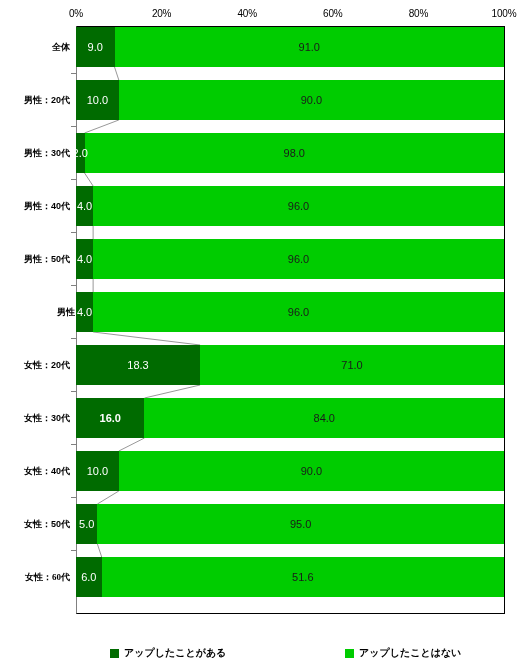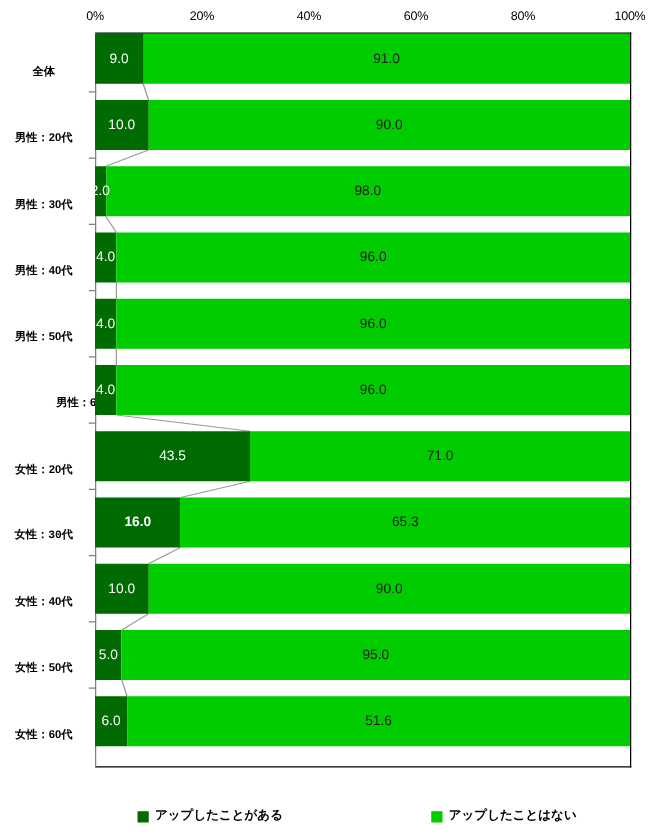--- a/index.html
+++ b/index.html
@@ -73,25 +73,25 @@
 
   
   .row {
     position: absolute;
     left: 0;
     height: 40px;
   }
   .row-label {
     position: absolute;
     right: 518px;
-    top: 10px;
+    top: 0;
     width: 70px;
     height: 40px;
     line-height: 40px;
-    text-align: center;
+    text-align: right;
     font-size: 9px;
     font-weight: bold;
     color: #000;
     white-space: nowrap;
     letter-spacing: 0px;
   }
   .seg {
     position: absolute;
     top: 0;
     height: 40px;
@@ -240,46 +240,46 @@
         <div class="row-label" style="right: auto; left: 0px; width: 70px; padding-left: 33px;">男性：60代</div>
         <div class="seg seg-a" style="left: 76px; width: 17.12px; background: rgb(0, 107, 0);"></div>
         <div class="seg seg-b" style="left: 93.12px; width: 410.88px; background: rgb(0, 204, 0);"></div>
         <div class="seg-val val-a" style="left: 54.56px; width: 60px;">4.0</div>
         <div class="seg-val val-b" style="left: 268.56px; width: 60px;">96.0</div>
       </div>
       <div class="row" style="top: 345px; left: 0px; width: 518px;">
         <div class="row-label" style="right: auto; left: 0px; width: 70px;">女性：20代</div>
         <div class="seg seg-a" style="left: 76px; width: 124.12px; background: rgb(0, 107, 0);"></div>
         <div class="seg seg-b" style="left: 200.12px; width: 303.88px; background: rgb(0, 204, 0);"></div>
-        <div class="seg-val val-a" style="left: 108.06px; width: 60px;">43.5</div>
+        <div class="seg-val val-a" style="left: 108.06px; width: 60px;">18.3</div>
         <div class="seg-val val-b" style="left: 322.06px; width: 60px;">71.0</div>
       </div>
       <div class="row" style="top: 398px; left: 0px; width: 518px;">
-        <div class="row-label" style="right: auto; left: 0px; width: 70px; font-family: Liberation Mono, monospace;">女性：30代</div>
+        <div class="row-label" style="right: auto; left: 0px; width: 70px;">女性：30代</div>
         <div class="seg seg-a" style="left: 76px; width: 68.48px; background: rgb(0, 107, 0);"></div>
         <div class="seg seg-b" style="left: 144.48px; width: 359.52px; background: rgb(0, 204, 0);"></div>
         <div class="seg-val val-a" style="left: 80.24px; width: 60px; font-weight: bold;">16.0</div>
-        <div class="seg-val val-b" style="left: 294.24px; width: 60px;">65.3</div>
+        <div class="seg-val val-b" style="left: 294.24px; width: 60px;">84.0</div>
       </div>
       <div class="row" style="top: 451px; left: 0px; width: 518px;">
         <div class="row-label" style="right: auto; left: 0px; width: 70px;">女性：40代</div>
         <div class="seg seg-a" style="left: 76px; width: 42.8px; background: rgb(0, 107, 0);"></div>
         <div class="seg seg-b" style="left: 118.8px; width: 385.2px; background: rgb(0, 204, 0);"></div>
         <div class="seg-val val-a" style="left: 67.4px; width: 60px;">10.0</div>
         <div class="seg-val val-b" style="left: 281.4px; width: 60px;">90.0</div>
       </div>
       <div class="row" style="top: 504px; left: 0px; width: 518px;">
         <div class="row-label" style="right: auto; left: 0px; width: 70px;">女性：50代</div>
         <div class="seg seg-a" style="left: 76px; width: 21.4px; background: rgb(0, 107, 0);"></div>
         <div class="seg seg-b" style="left: 97.4px; width: 406.6px; background: rgb(0, 204, 0);"></div>
         <div class="seg-val val-a" style="left: 56.7px; width: 60px;">5.0</div>
         <div class="seg-val val-b" style="left: 270.7px; width: 60px;">95.0</div>
       </div>
       <div class="row" style="top: 557px; left: 0px; width: 518px;">
-        <div class="row-label" style="right: auto; left: 0px; width: 70px;">女性：60代</div>
+        <div class="row-label" style="right: auto; left: 0px; width: 70px; font-family: Liberation Serif, serif;">女性：60代</div>
         <div class="seg seg-a" style="left: 76px; width: 25.68px; background: rgb(0, 107, 0);"></div>
         <div class="seg seg-b" style="left: 101.68px; width: 402.32px; background: rgb(0, 204, 0);"></div>
         <div class="seg-val val-a" style="left: 58.84px; width: 60px;">6.0</div>
         <div class="seg-val val-b" style="left: 272.84px; width: 60px;">51.6</div>
       </div>
     </div>
 
   <div class="legend" id="legend">
       <div class="legend-item" style="left: 110px;">
         <span class="legend-swatch" style="background: rgb(0, 107, 0);"></span>

